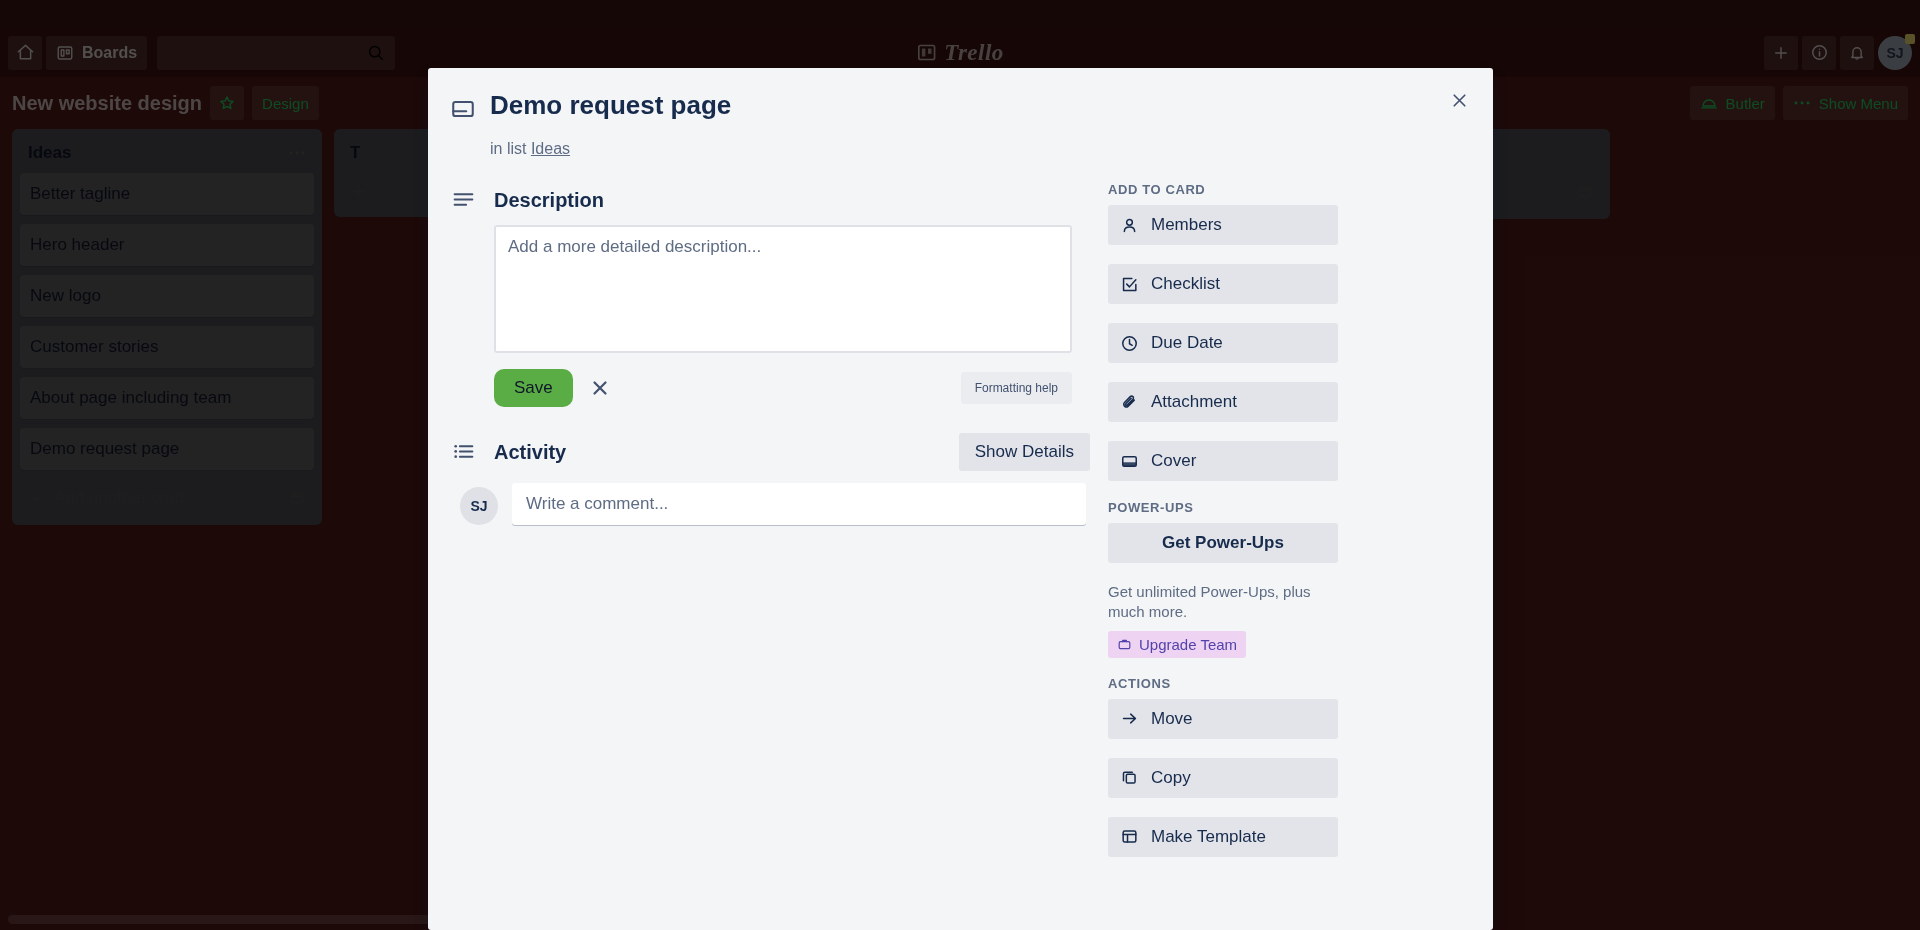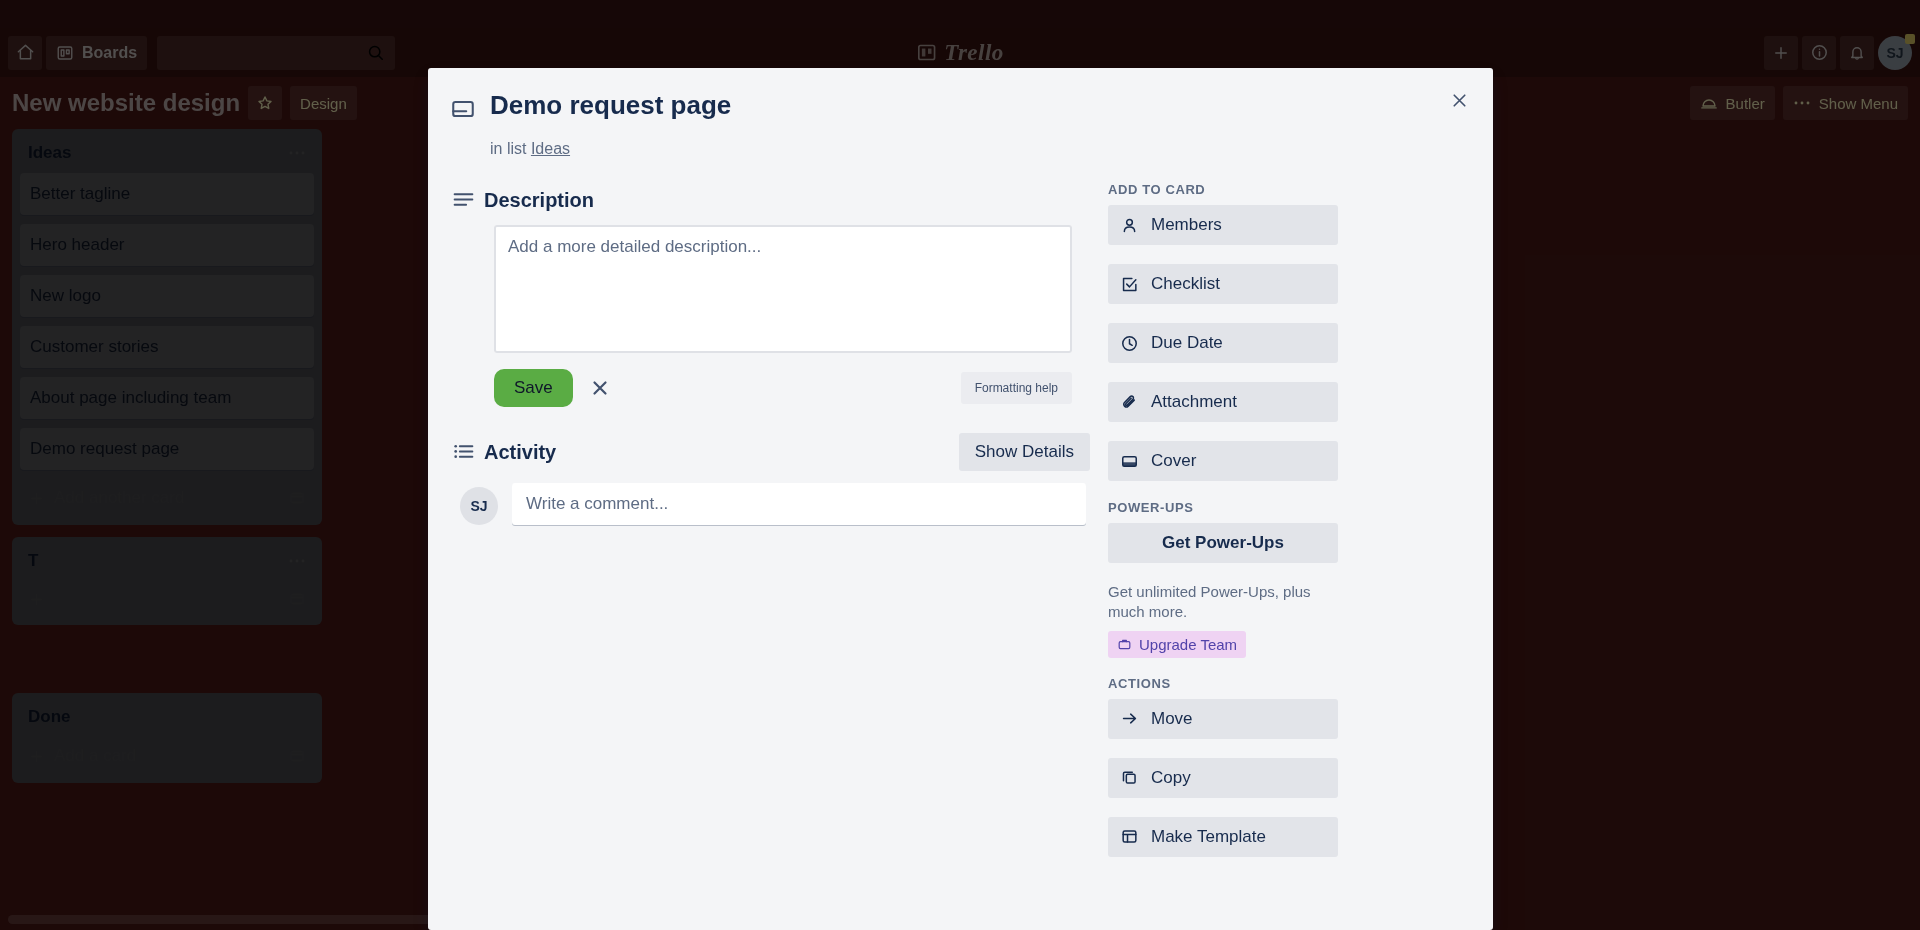--- a/index.html
+++ b/index.html
@@ -65,30 +65,30 @@
     position: absolute; top: -2px; right: -3px;
     width: 10px; height: 10px; border-radius: 2px;
     background: #e9d66b;
   }
 
   #board-header {
     height: 52px; display: flex; align-items: center;
     padding: 0 12px; gap: 8px;
     color: #c4b4b1;
   }
-  #board-title { font-size: 24px; font-weight: bold; color: #c9b9b6; }
+  #board-title { font-size: 20px; font-weight: bold; color: #c9b9b6; }
   .bh-btn {
     height: 34px; background: rgba(255,255,255,0.10);
     border-radius: 3px; display: flex; align-items: center;
-    gap: 8px; padding: 0 10px; color: #fef9c3; font-size: 15px;
+    gap: 8px; padding: 0 10px; color: #22c55e; font-size: 15px;
   }
   .bh-icon-only { width: 34px; padding: 0; justify-content: center; }
   #board-header-right { margin-left: auto; display: flex; align-items: center; gap: 8px; }
 
-  #lists-area { display: flex; gap: 12px; padding: 0 12px; align-items: flex-start; flex-direction: column; }
+  #lists-area { display: flex; gap: 12px; padding: 0 12px; align-items: flex-start; }
   .list {
     width: 310px; background: #4b4b4f; border-radius: 6px;
     padding: 8px; flex: 0 0 auto;
   }
   .list-header {
     display: flex; align-items: center; justify-content: space-between;
     padding: 6px 8px 10px 8px;
   }
   .list-title { font-size: 17px; font-weight: bold; color: #0f1728; }
   .list-dots { color: #5c5c60; font-size: 17px; letter-spacing: 2px; }
@@ -125,21 +125,21 @@
     display: flex; align-items: center; justify-content: center;
     color: #42526e;
   }
   #modal-header { padding: 22px 20px 0 22px; display: flex; gap: 14px; }
   #card-title { font-size: 26px; font-weight: bold; color: #172b4d; line-height: 1.2; }
   #card-subtitle { font-size: 16px; color: #5e6c84; margin-top: 19px; }
   #card-subtitle a { color: #5e6c84; text-decoration: underline; }
 
   #modal-body { display: flex; padding: 14px 20px 0 22px; gap: 18px; }
   #modal-main { width: 640px; flex: 0 0 auto; }
-  .section-head { display: flex; align-items: center; gap: 8px; margin: 16px 0 12px 0; }
+  .section-head { display: flex; align-items: center; gap: 18px; margin: 16px 0 12px 0; }
   .section-title { font-size: 20px; font-weight: bold; color: #172b4d; }
   .sec-icon { width: 26px; display: flex; justify-content: center; color: #42526e; }
 
   #desc-wrap { margin-left: 44px; }
   #desc-input {
     width: 578px; height: 128px; background: #fff;
     border: none; border-radius: 3px;
     padding: 12px 14px; font-size: 17px; color: #172b4d;
     box-shadow: inset 0 0 0 2px #dfe1e6;
     resize: none; outline: none;

